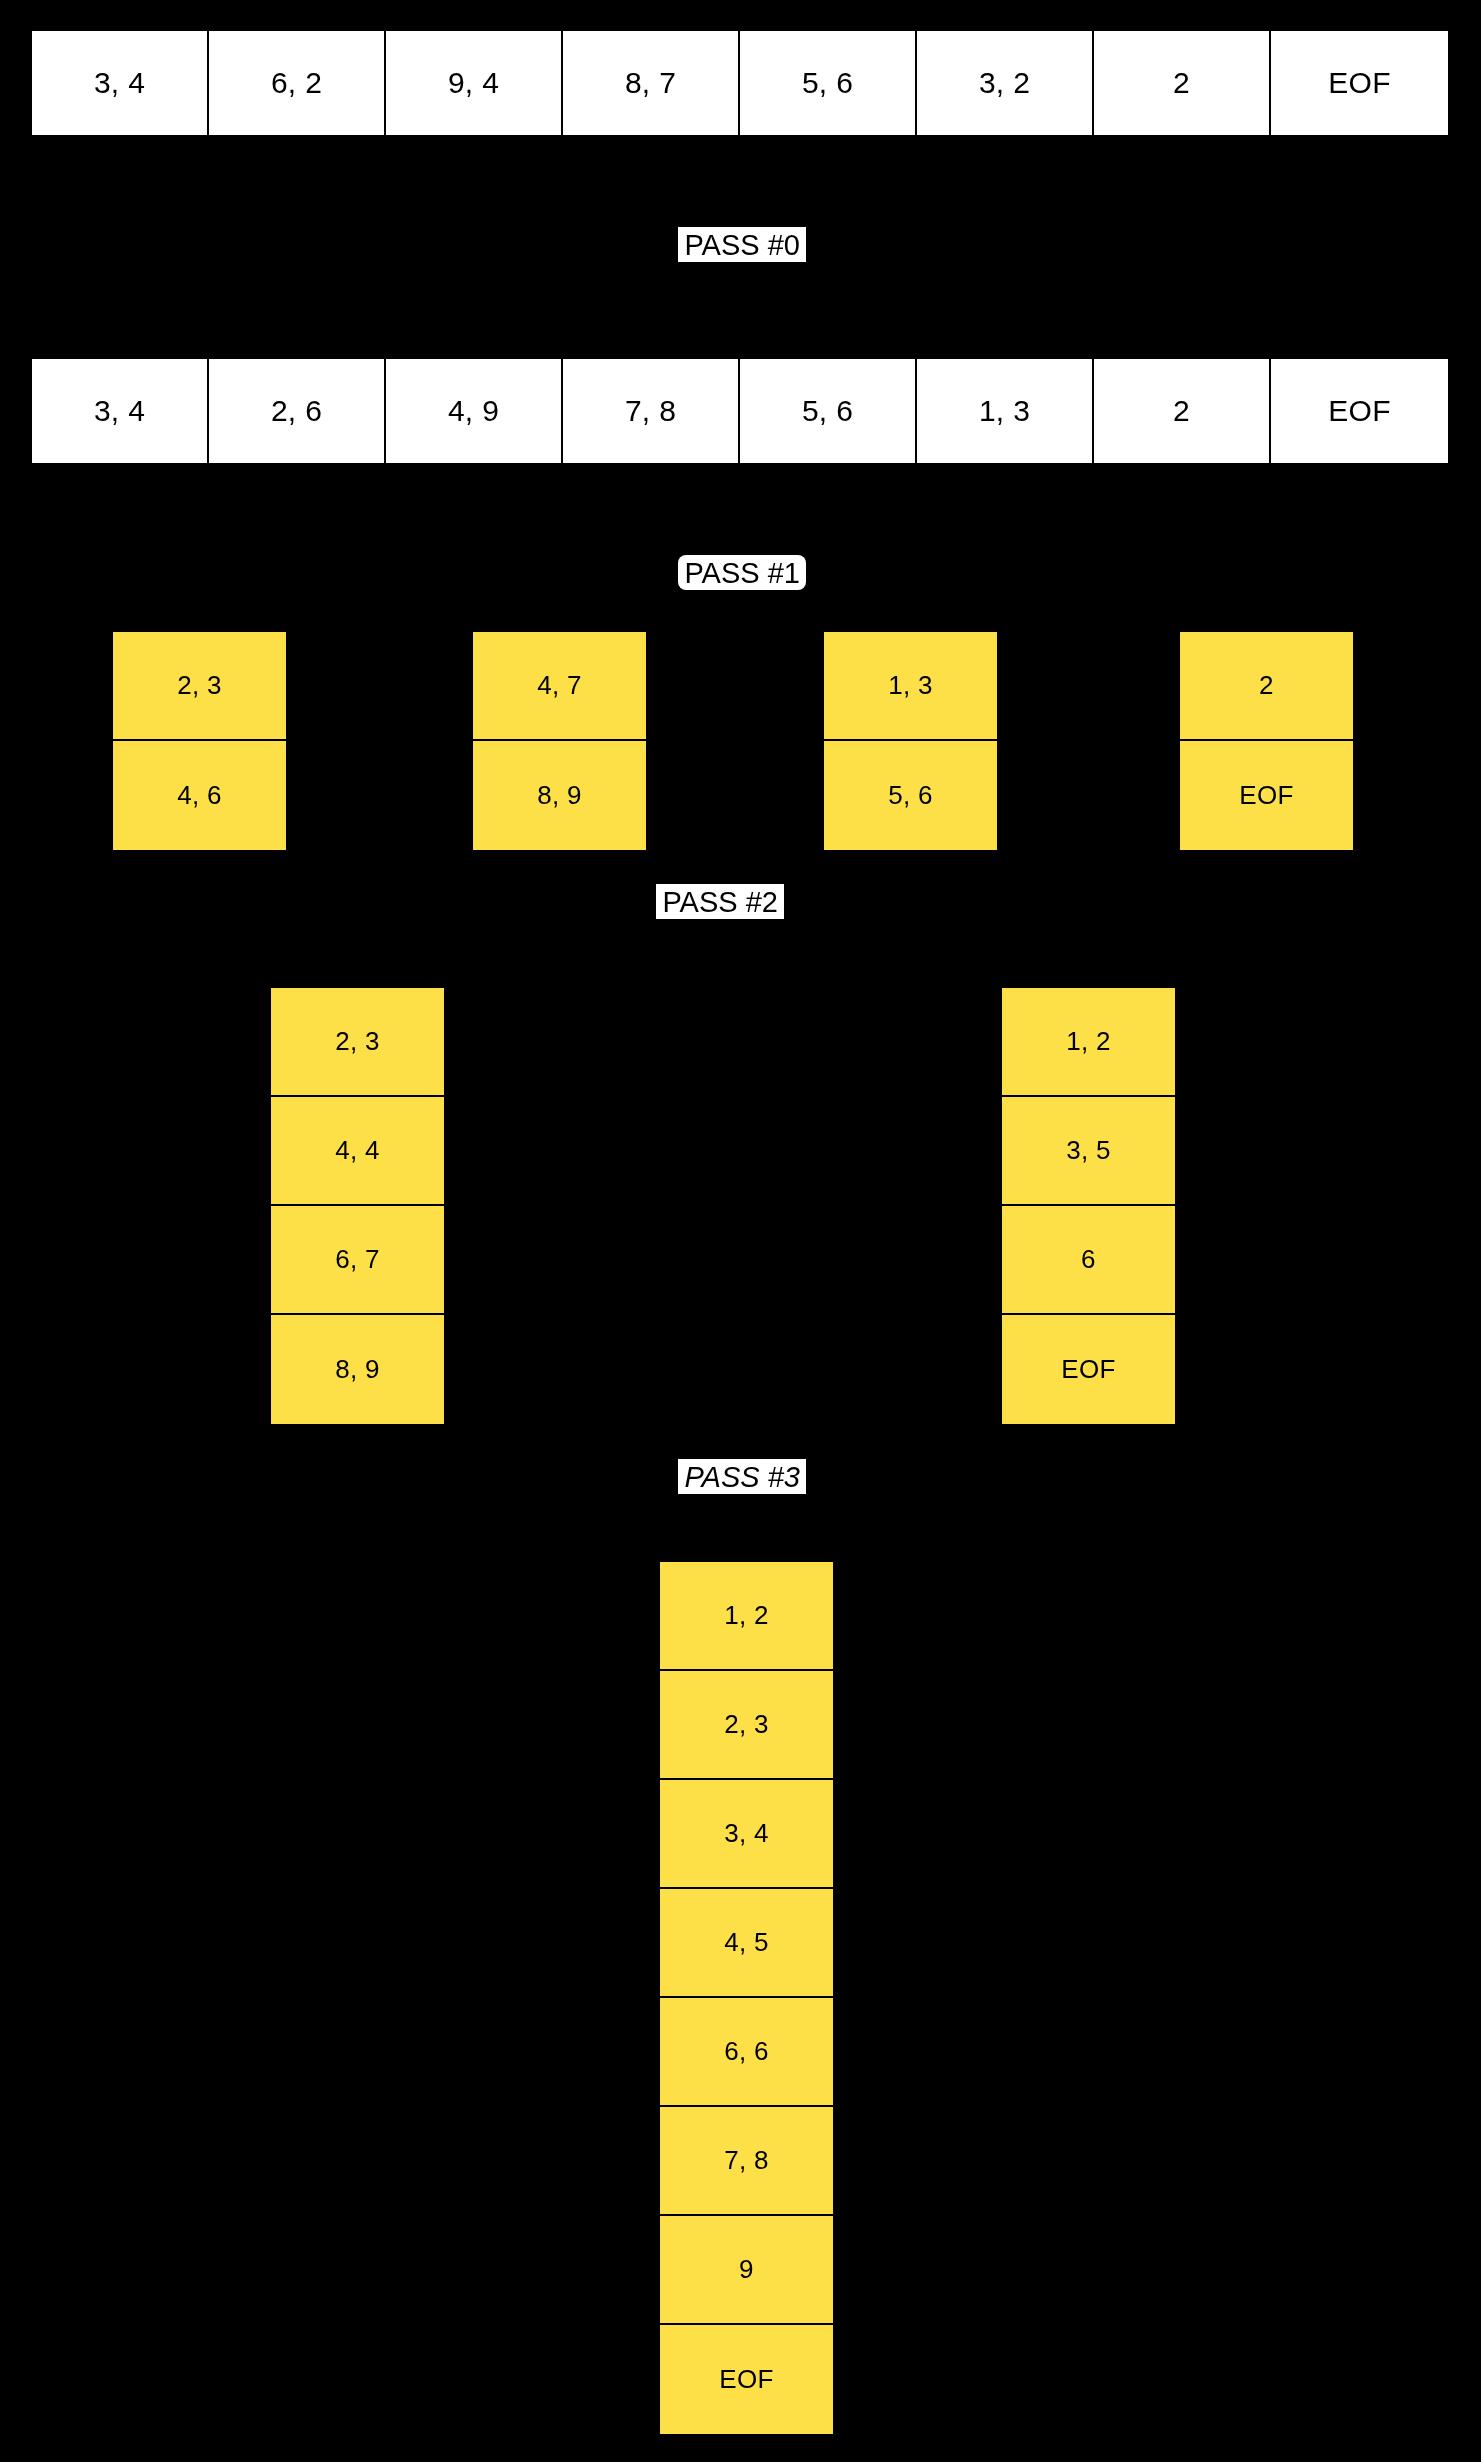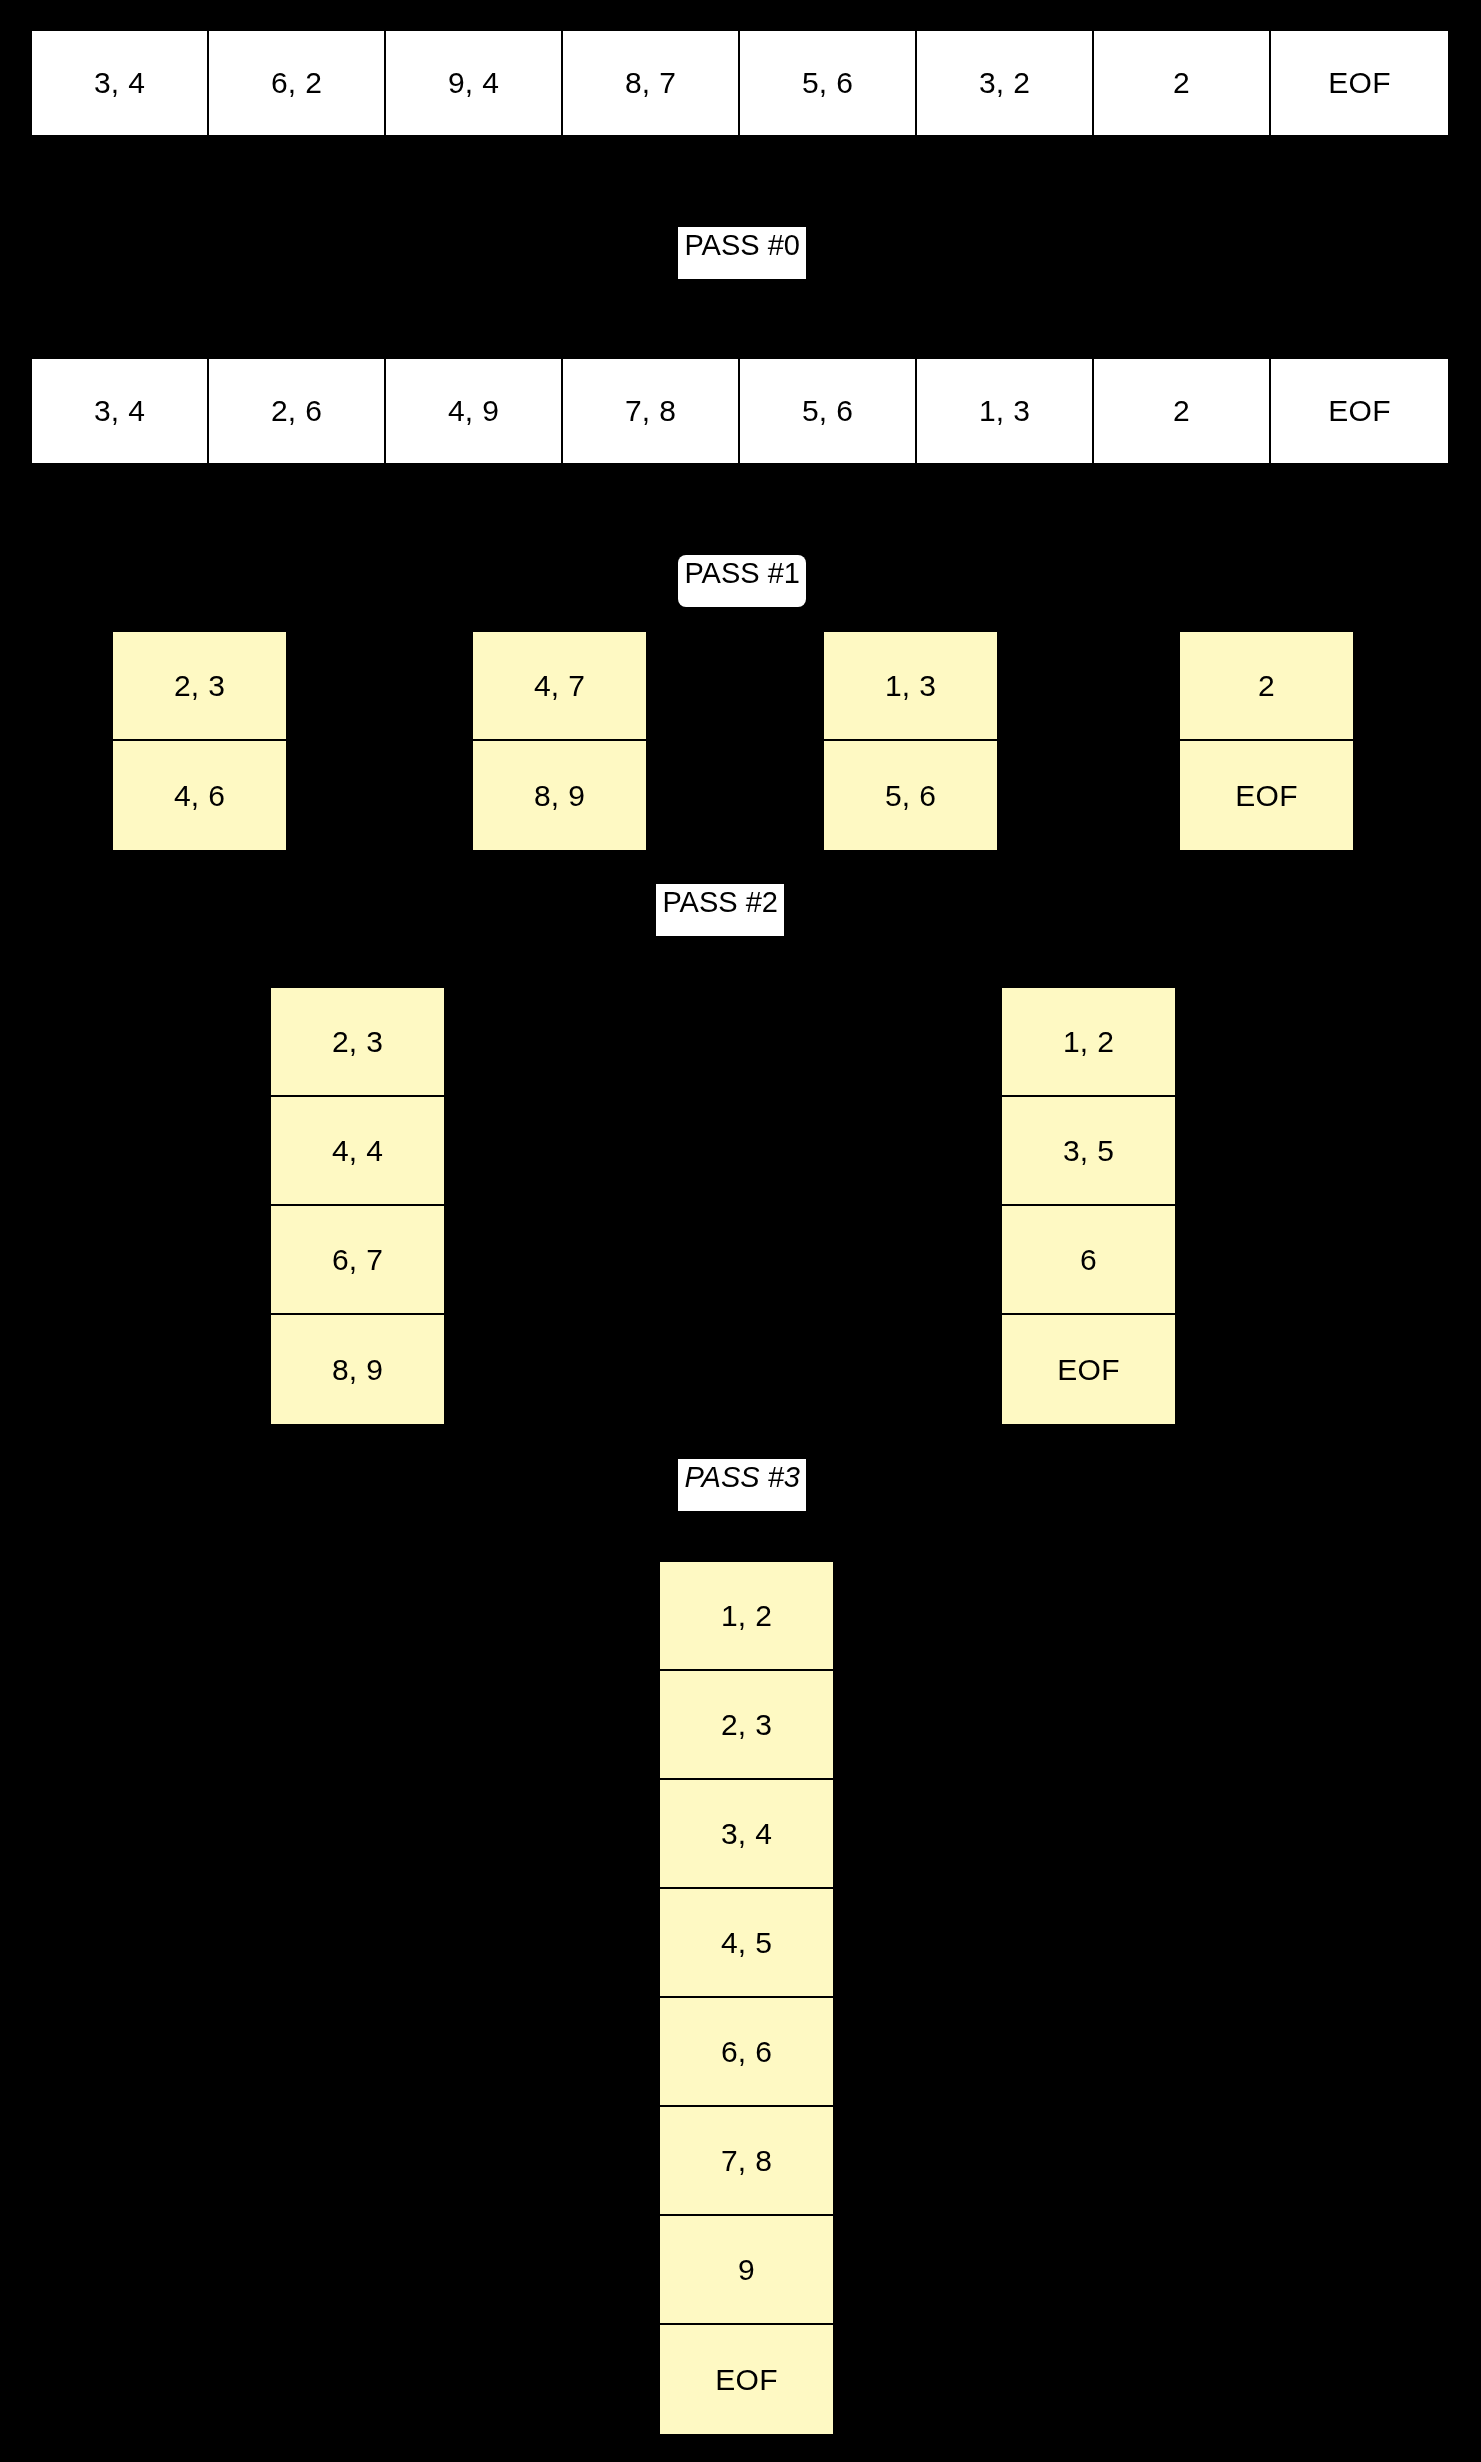--- a/index.html
+++ b/index.html
@@ -45,40 +45,40 @@
     position: absolute;
     box-sizing: border-box;
     width: 177px;
     background: #ffffff;
     border: 2px solid #000000;
   }
   .run-cell {
     box-sizing: border-box;
     width: 100%;
     height: 109px;
-    background: #fef9c3;
+    background: #fde047;
     color: #000000;
     border-bottom: 2px solid #000000;
     display: flex;
     align-items: center;
     justify-content: center;
-    font-size: 30px;
+    font-size: 26px;
     letter-spacing: 0.3px;
     white-space: nowrap;
   }
   .run-cell:last-child { border-bottom: none; }
 
   
   .pass-label {
     position: absolute;
     background: #ffffff;
     color: #000000;
     font-size: 29px;
     line-height: 36px;
-    height: 52px;
+    height: 35px;
     padding: 0 2.7px;
     white-space: nowrap;
     text-align: center;
   }
 </style>
 </head>
 <body>
 
 <div id="stage">
 

